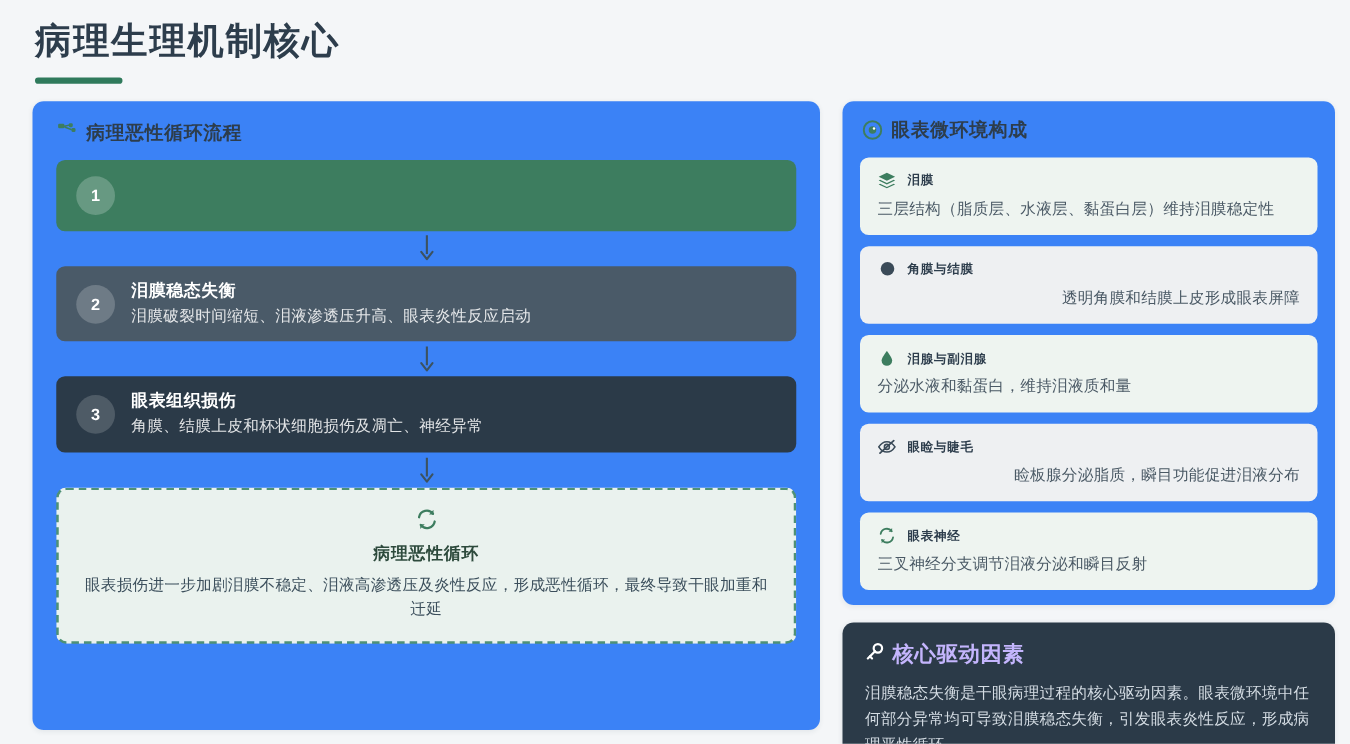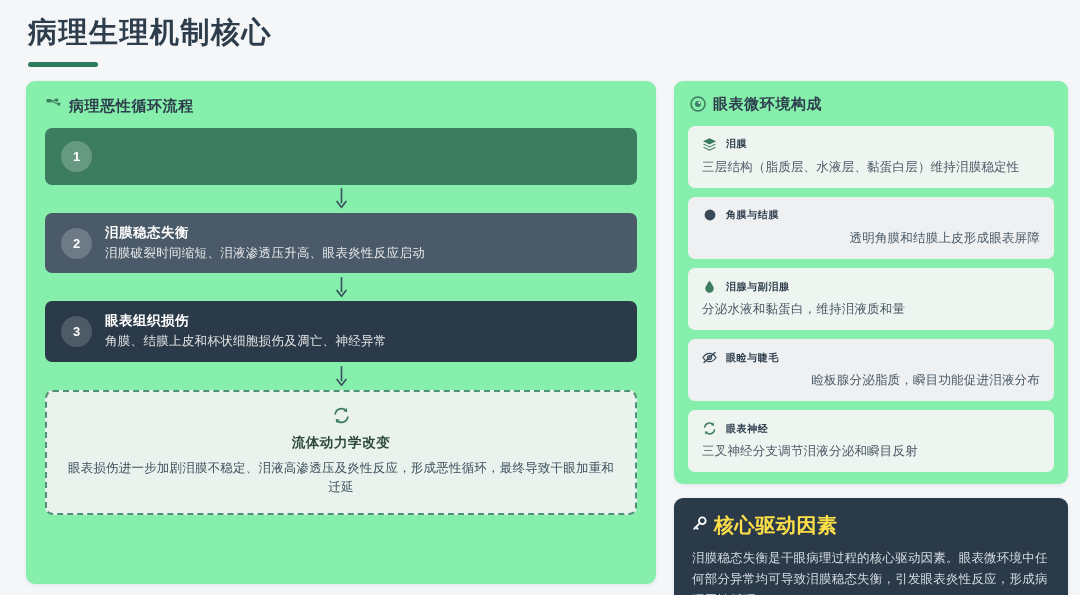--- a/index.html
+++ b/index.html
@@ -42,21 +42,21 @@
   
   .columns {
     display: flex;
     align-items: flex-start;
     gap: 18px;
   }
   .col-left  { width: 630px; flex: 0 0 630px; }
   .col-right { width: 394px; flex: 0 0 394px; display: flex; flex-direction: column; gap: 14px; }
 
   .card {
-    background: #86efac;
+    background: #3b82f6;
     border-radius: 9px;
     box-shadow: 0 1px 4px rgba(40,60,80,0.08);
   }
   .card-left  { padding: 16px 18px 20px 18px; height: 503px; }
   .card-right { padding: 14px 14px 12px 14px; }
 
   .card-heading {
     display: flex;
     align-items: center;
     gap: 7px;
@@ -155,21 +155,21 @@
     background: #2b3a48;
     border-radius: 9px;
     padding: 14px 18px 16px 18px;
     box-shadow: 0 1px 4px rgba(40,60,80,0.10);
   }
   .key-head {
     display: flex; align-items: center; gap: 7px;
     margin-bottom: 9px;
   }
   .key-title {
-    font-size: 20px; font-weight: bold; color: #fde047; letter-spacing: .6px;
+    font-size: 17px; font-weight: bold; color: #c4b5fd; letter-spacing: .6px;
   }
   .key-desc {
     font-size: 12.5px; color: #d4dce3; line-height: 1.65; letter-spacing: .2px;
   }
 </style>
 </head>
 <body>
 
 <div class="page">
 
@@ -240,21 +240,21 @@
 
           <div class="cycle-box">
             <div class="cycle-icon">
               <svg viewBox="0 0 20 20" width="19" height="19" aria-hidden="true">
                 <path d="M3.4 8.2 A6.6 6.6 0 0 1 15.2 5.4" stroke="#3d7d5f" stroke-width="1.9" fill="none" stroke-linecap="round"></path>
                 <path d="M16.6 11.8 A6.6 6.6 0 0 1 4.8 14.6" stroke="#3d7d5f" stroke-width="1.9" fill="none" stroke-linecap="round"></path>
                 <path d="M15.6 1.8 L15.6 5.8 L11.8 5.8 Z" fill="#3d7d5f"></path>
                 <path d="M4.4 18.2 L4.4 14.2 L8.2 14.2 Z" fill="#3d7d5f"></path>
               </svg>
             </div>
-            <div class="cycle-title">流体动力学改变</div>
+            <div class="cycle-title">病理恶性循环</div>
             <div class="cycle-desc">眼表损伤进一步加剧泪膜不稳定、泪液高渗透压及炎性反应，形成恶性循环，最终导致干眼加重和迁延</div>
           </div>
 
         </div>
       </div>
     </div>
 
     <div class="col-right">
 
       <div class="card card-right">

